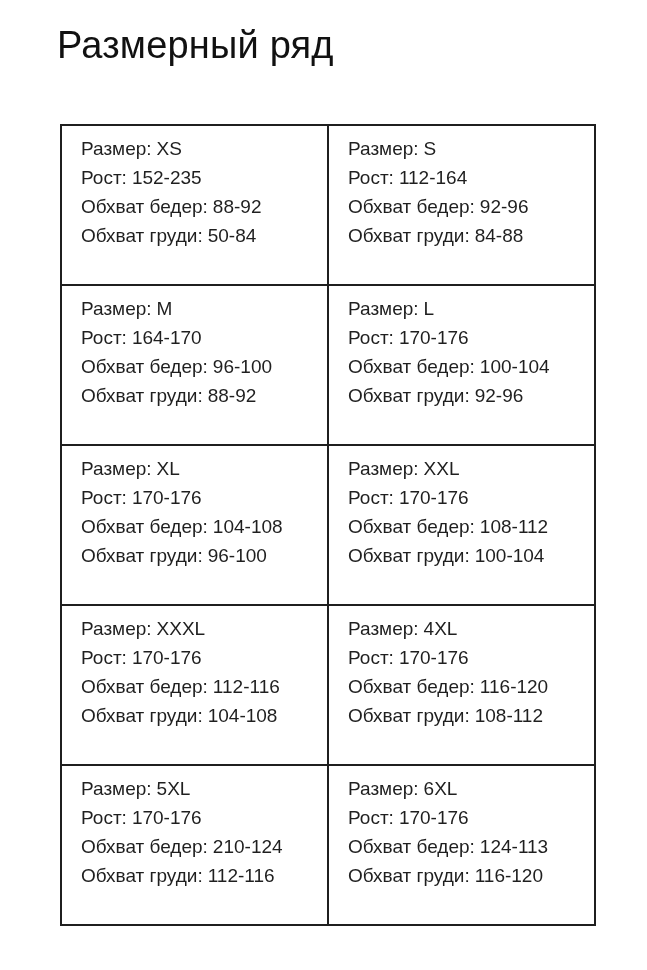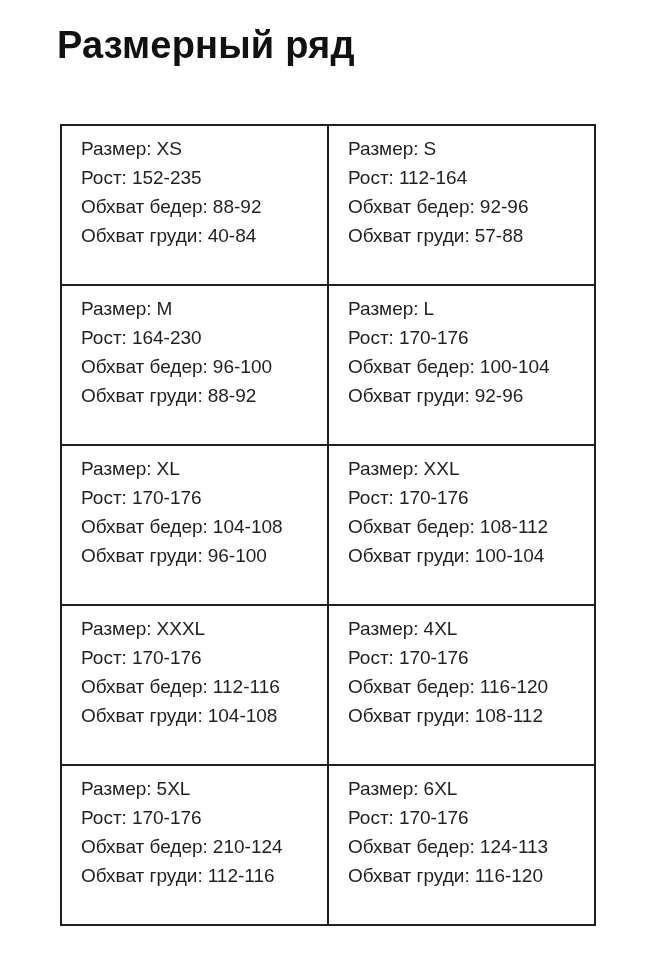--- a/index.html
+++ b/index.html
@@ -11,21 +11,21 @@
     color: #1f1f1f;
     position: relative;
     overflow: hidden;
   }
   .title {
     position: absolute;
     left: 57px;
     top: 24px;
     margin: 0;
     font-size: 38px;
-    font-weight: 700;
+    font-weight: 400;
     color: #111111;
     letter-spacing: 0.2px;
     white-space: nowrap;
   }
   table.size-table {
     position: absolute;
     left: 60px;
     top: 124px;
     width: 536px;
     border-collapse: collapse;
@@ -52,33 +52,33 @@
 
 <h1 class="title">Размерный ряд</h1>
 
 <table class="size-table">
   <tbody>
     <tr>
       <td>
         <div class="line"><span class="lbl">Размер:</span><span class="val">XS</span></div>
         <div class="line"><span class="lbl">Рост:</span><span class="val">152-235</span></div>
         <div class="line"><span class="lbl">Обхват бедер:</span><span class="val">88-92</span></div>
-        <div class="line"><span class="lbl">Обхват груди:</span><span class="val">40-84</span></div>
+        <div class="line"><span class="lbl">Обхват груди:</span><span class="val">50-84</span></div>
       </td>
       <td>
         <div class="line"><span class="lbl">Размер:</span><span class="val">S</span></div>
         <div class="line"><span class="lbl">Рост:</span><span class="val">112-164</span></div>
         <div class="line"><span class="lbl">Обхват бедер:</span><span class="val">92-96</span></div>
-        <div class="line"><span class="lbl">Обхват груди:</span><span class="val">57-88</span></div>
+        <div class="line"><span class="lbl">Обхват груди:</span><span class="val">84-88</span></div>
       </td>
     </tr>
     <tr>
       <td>
         <div class="line"><span class="lbl">Размер:</span><span class="val">M</span></div>
-        <div class="line"><span class="lbl">Рост:</span><span class="val">164-230</span></div>
+        <div class="line"><span class="lbl">Рост:</span><span class="val">164-170</span></div>
         <div class="line"><span class="lbl">Обхват бедер:</span><span class="val">96-100</span></div>
         <div class="line"><span class="lbl">Обхват груди:</span><span class="val">88-92</span></div>
       </td>
       <td>
         <div class="line"><span class="lbl">Размер:</span><span class="val">L</span></div>
         <div class="line"><span class="lbl">Рост:</span><span class="val">170-176</span></div>
         <div class="line"><span class="lbl">Обхват бедер:</span><span class="val">100-104</span></div>
         <div class="line"><span class="lbl">Обхват груди:</span><span class="val">92-96</span></div>
       </td>
     </tr>

